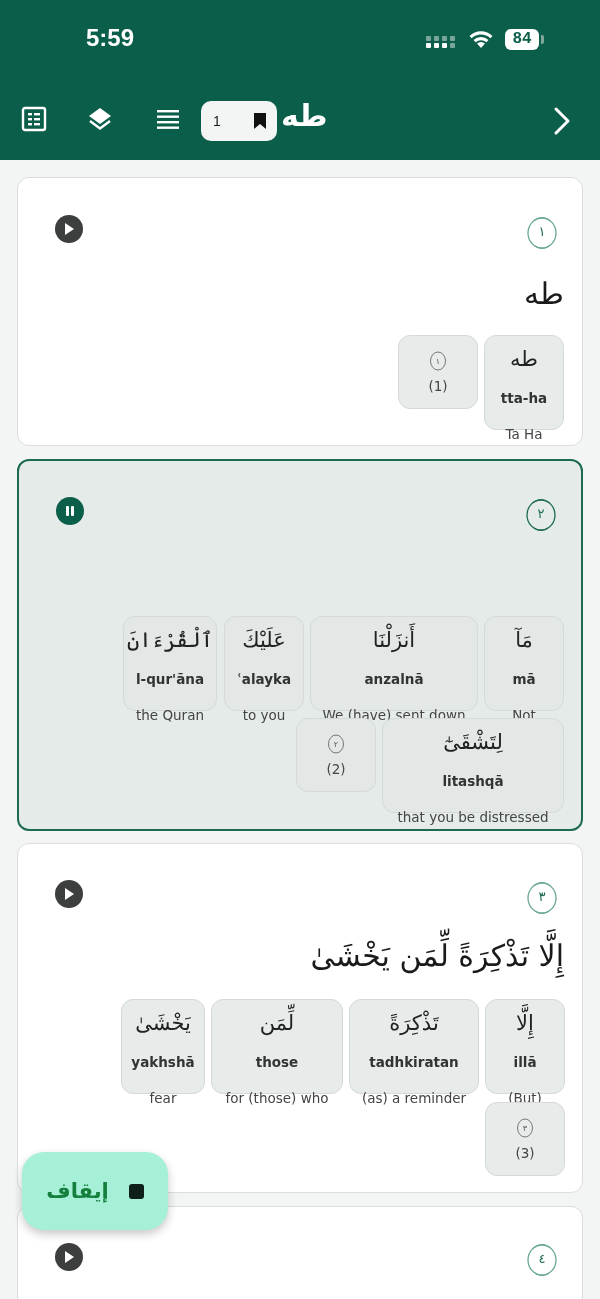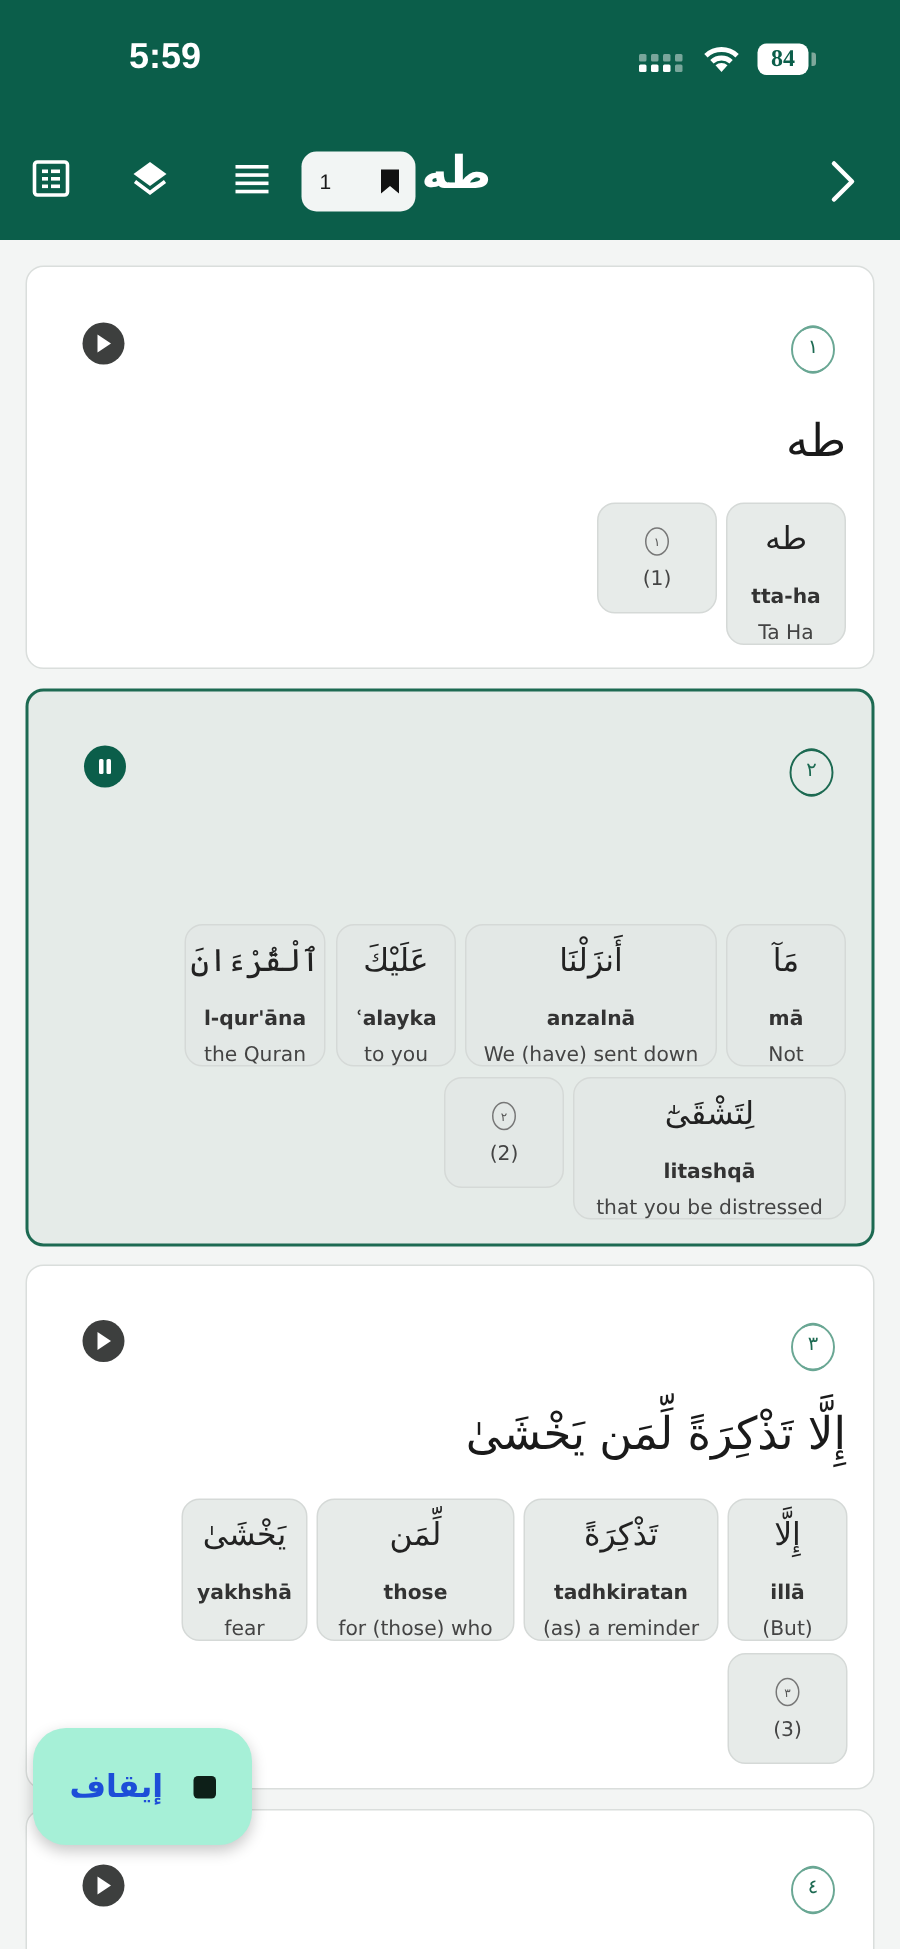--- a/index.html
+++ b/index.html
@@ -2,21 +2,21 @@
 <html><head>
 <meta charset="utf-8">
 <style>
   * { box-sizing: border-box; margin: 0; padding: 0; }
   html, body { width: 600px; height: 1299px; overflow: hidden; background: #f3f5f4; font-family: "DejaVu Sans", sans-serif; }
   .header { position: absolute; left: 0; top: 0; width: 600px; height: 160px; background: #0b5e4a; color: #fff; }
   .status-time { position: absolute; left: 86px; top: 24px; font-size: 24px; font-weight: bold; font-family: "Liberation Sans", sans-serif; }
   .signal { position: absolute; left: 426px; top: 36px; width: 30px; height: 14px; }
   .signal span { position: absolute; width: 5px; height: 5px; border-radius: 1px; background: #fff; }
   .wifi { position: absolute; left: 466px; top: 28px; }
-  .battery { position: absolute; left: 505px; top: 29px; width: 34px; height: 21px; background: #fff; border-radius: 6px; color: #0b5e4a; font-weight: bold; font-size: 16px; text-align: center; line-height: 21px; font-family: Liberation Serif, serif; }
+  .battery { position: absolute; left: 505px; top: 29px; width: 34px; height: 21px; background: #fff; border-radius: 6px; color: #0b5e4a; font-weight: bold; font-size: 16px; text-align: center; line-height: 21px; font-family: Liberation Mono, monospace; }
   .battery-tip { position: absolute; left: 541px; top: 35px; width: 3px; height: 9px; background: #7fa89b; border-radius: 0 2px 2px 0; }
 
   .toolbar-icon { position: absolute; top: 104px; width: 30px; height: 30px; display: flex; align-items: center; justify-content: center; cursor: pointer; }
   .page-pill { position: absolute; left: 201px; top: 101px; width: 76px; height: 40px; background: #f2f5f4; border-radius: 10px; display: flex; align-items: center; color: #1a1a1a; cursor: pointer; }
   .page-pill .num { margin-left: 12px; font-size: 14px; font-family: "Liberation Sans", sans-serif; width: 20px; }
   .page-pill .bm { margin-left: 20px; }
   .surah-name { position: absolute; left: 281px; top: 98px; font-size: 30px; font-weight: bold; font-family: "DejaVu Sans", sans-serif; color: #fff; }
   .next-btn { position: absolute; left: 548px; top: 104px; width: 28px; height: 34px; cursor: pointer; }
 
   .card { position: absolute; left: 17px; width: 566px; border: 1.5px solid #dadedc; border-radius: 12px; background: #fff; }
@@ -24,27 +24,27 @@
   .play-btn { position: absolute; left: 37px; width: 28px; height: 28px; border-radius: 50%; background: #3d3f3e; display: flex; align-items: center; justify-content: center; cursor: pointer; }
   .play-btn.pause { background: #0b5e4a; }
   .ayah-marker { position: absolute; right: 24px; width: 32px; height: 40px; }
   .ayah-marker .mnum { position: absolute; left: 0; right: 0; top: 11px; text-align: center; font-size: 13px; color: #1d6a52; }
   .ayah-text { position: absolute; right: 18px; font-family: "DejaVu Serif", serif; font-size: 30px; color: #1a1a1a; direction: rtl; white-space: nowrap; }
 
   .word { position: absolute; height: 95px; border: 1.5px solid #d5d9d7; border-radius: 12px; background: #e7ebe9; text-align: center; cursor: pointer; }
   .card.active .word { background: #e3e8e6; }
   .word .ar { display: block; margin-top: 8px; font-family: "DejaVu Serif", serif; font-size: 21px; color: #222; direction: rtl; height: 30px; line-height: 30px; }
   .word .tr { display: block; font-size: 13.5px; font-weight: bold; color: #333; margin-top: 16px; }
-  .word .en { display: block; font-size: 13.5px; color: #444; margin-top: 8px; }
+  .word .en { display: block; font-size: 13.5px; color: #444; margin-top: 20px; }
   .word.end .sym { display: block; margin: 14px auto 0; width: 18px; height: 22px; position: relative; }
   .word.end .en { margin-top: 6px; }
 
   .stop-fab { position: absolute; left: 22px; top: 1152px; width: 146px; height: 78px; background: #a6f0d7; border-radius: 22px; box-shadow: 0 4px 10px rgba(0,0,0,0.22); display: flex; align-items: center; justify-content: center; cursor: pointer; }
   .stop-fab .sq { width: 15px; height: 15px; background: #0d1f18; border-radius: 3px; margin-left: 20px; }
-  .stop-fab .lbl { font-size: 21px; font-weight: bold; color: #1d4ed8; direction: rtl; }
+  .stop-fab .lbl { font-size: 21px; font-weight: bold; color: #15803d; direction: rtl; }
 </style>
 </head>
 <body>
 
 <div class="header">
   <span class="status-time">5:59</span>
   <div class="signal">
     <span style="left:0;top:0;opacity:.45"></span>
       <span style="left:8px;top:0;opacity:.45"></span>
       <span style="left:16px;top:0;opacity:.45"></span>

